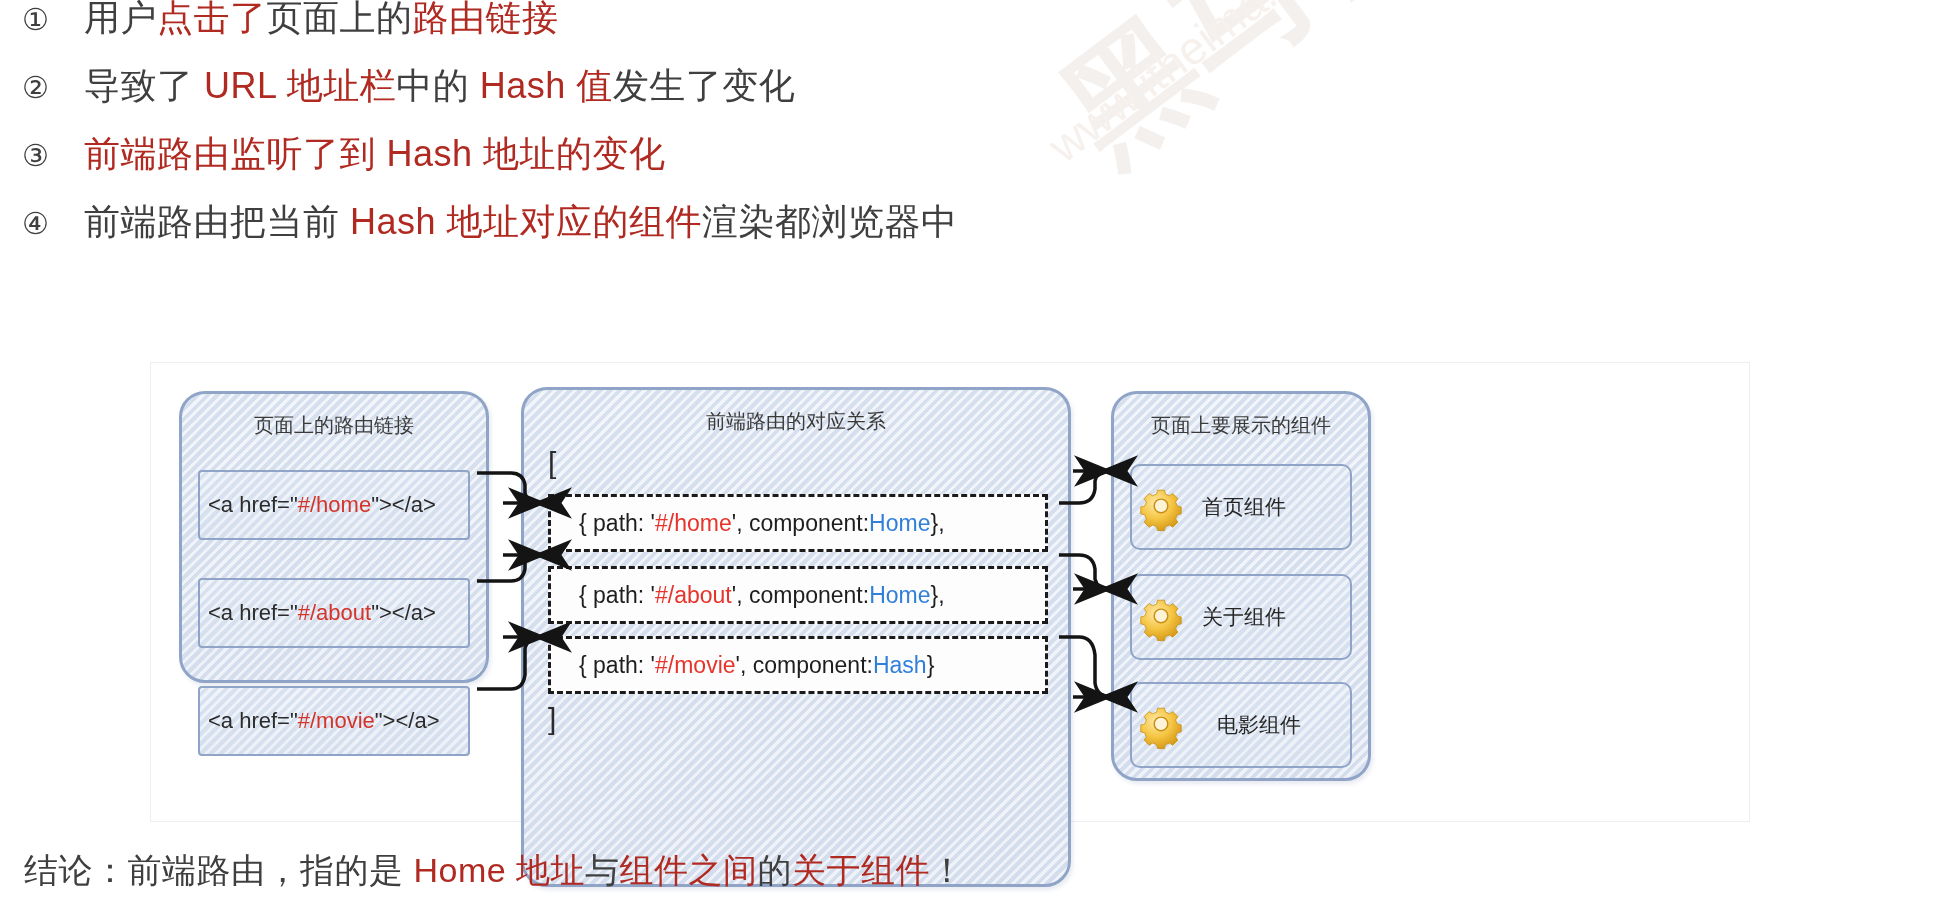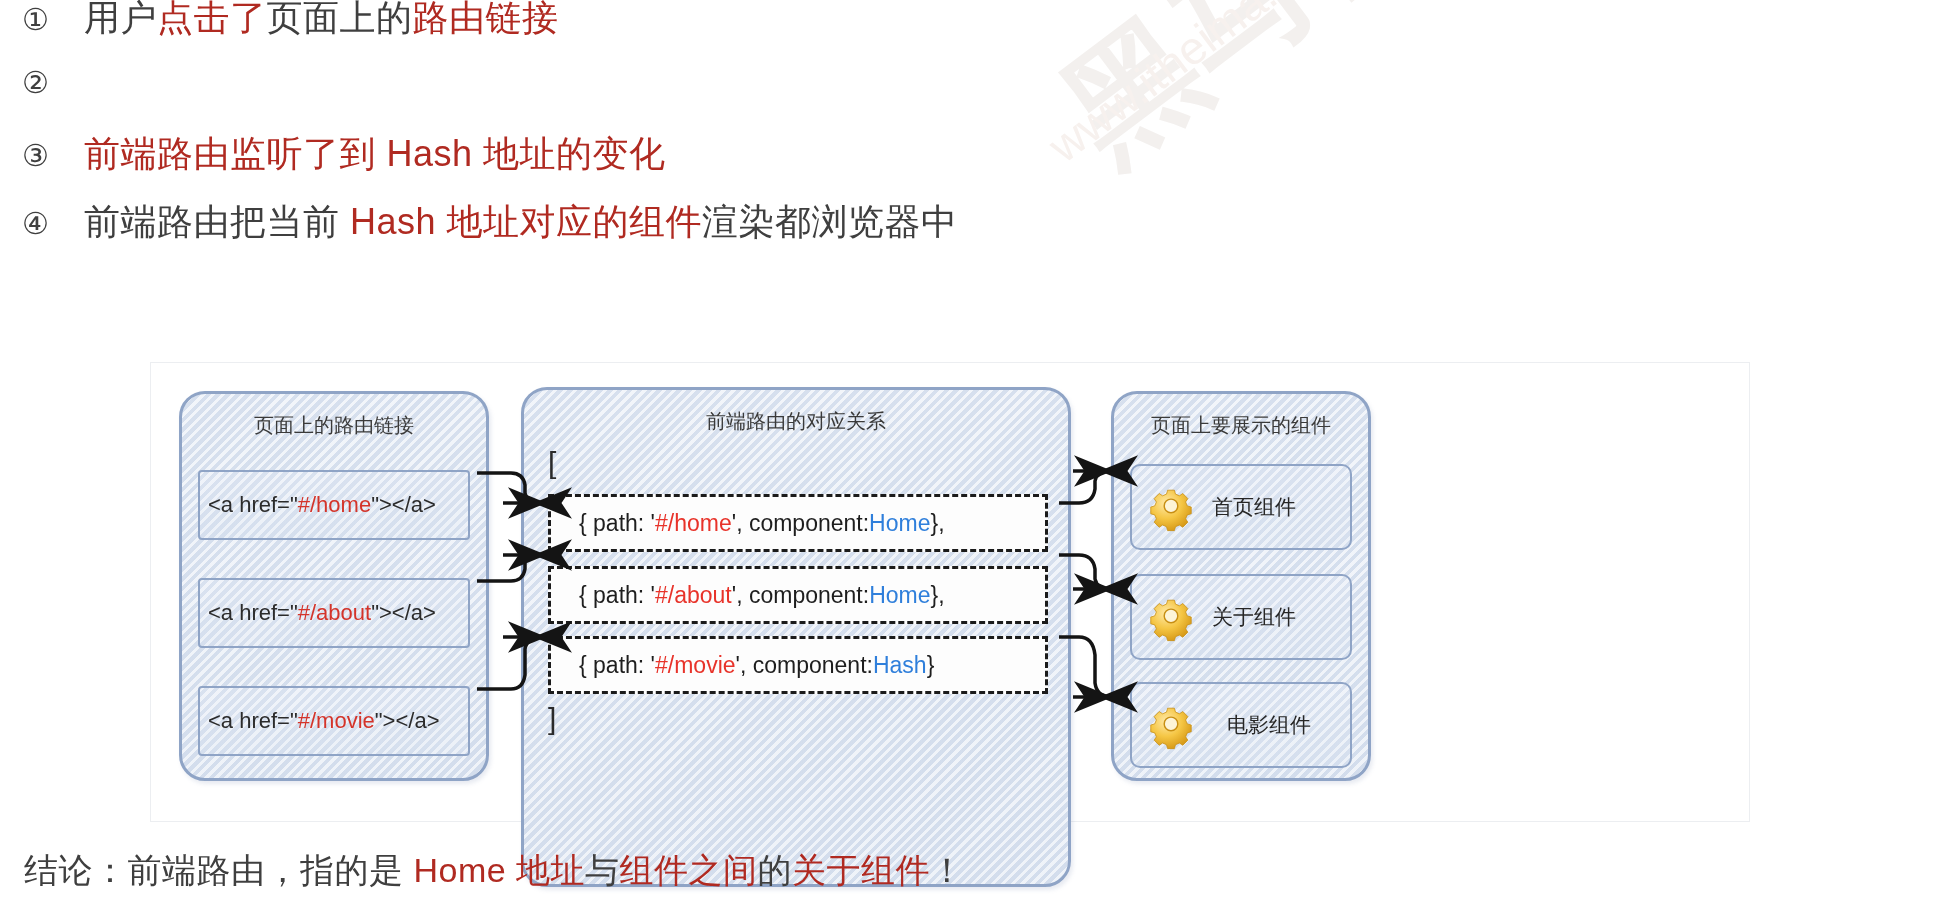--- a/index.html
+++ b/index.html
@@ -113,21 +113,21 @@
     top: 18px;
     left: 0;
     right: 0;
     text-align: center;
     font-size: 20px;
     color: #3a3a3a;
     font-weight: 500;
   }
 
   
-  .panel-left   { left: 28px;  top: 28px;  width: 310px;  height: 390px; padding-left: 24px; }
+  .panel-left   { left: 28px;  top: 28px;  width: 310px;  height: 292px; padding-left: 24px; }
   .panel-mid    { left: 370px; top: 24px;  width: 550px;  height: 500px; }
   .panel-right  { left: 960px; top: 28px;  width: 260px;  height: 390px; }
 
   .code-box {
     position: absolute;
     left: 16px;
     right: 16px;
     height: 70px;
     border: 2px solid #8fa4c6;
     border-radius: 4px;
@@ -187,21 +187,20 @@
     background:
       repeating-linear-gradient(135deg,
         rgba(255,255,255,0.45) 0px,
         rgba(255,255,255,0.45) 3px,
         rgba(205,216,233,0.45) 3px,
         rgba(205,216,233,0.45) 7px),
       linear-gradient(#e3eaf5, #dce5f2);
     display: flex;
     align-items: center;
     box-sizing: border-box;
-    padding-left: 10px;
   }
   .comp-label {
     font-size: 21px;
     color: #262626;
     margin-left: 12px;
     white-space: nowrap;
   }
   .gear { flex: 0 0 58px; }
 
   
@@ -232,20 +231,21 @@
   <div class="wm-url">www.itheima.com</div>
 </div>
 
 <div class="steps" id="steps-list">
     <div class="step">
       <span class="step-num">①</span>
       <span class="step-text"><span class="dk">用户</span><span class="hl">点击了</span><span class="dk">页面上的</span><span class="hl">路由链接</span></span>
     </div>
     <div class="step">
       <span class="step-num">②</span>
+      <span class="step-text"><span class="dk">导致了 </span><span class="hl">URL 地址栏</span><span class="dk">中的 </span><span class="hl">Hash 值</span><span class="dk">发生了变化</span></span>
     </div>
     <div class="step">
       <span class="step-num">③</span>
       <span class="step-text"><span class="hl">前端路由监听了到 Hash 地址的变化</span></span>
     </div>
     <div class="step">
       <span class="step-num">④</span>
       <span class="step-text"><span class="dk">前端路由把当前 </span><span class="hl">Hash 地址对应的组件</span><span class="dk">渲染都浏览器中</span></span>
     </div>
   </div>

